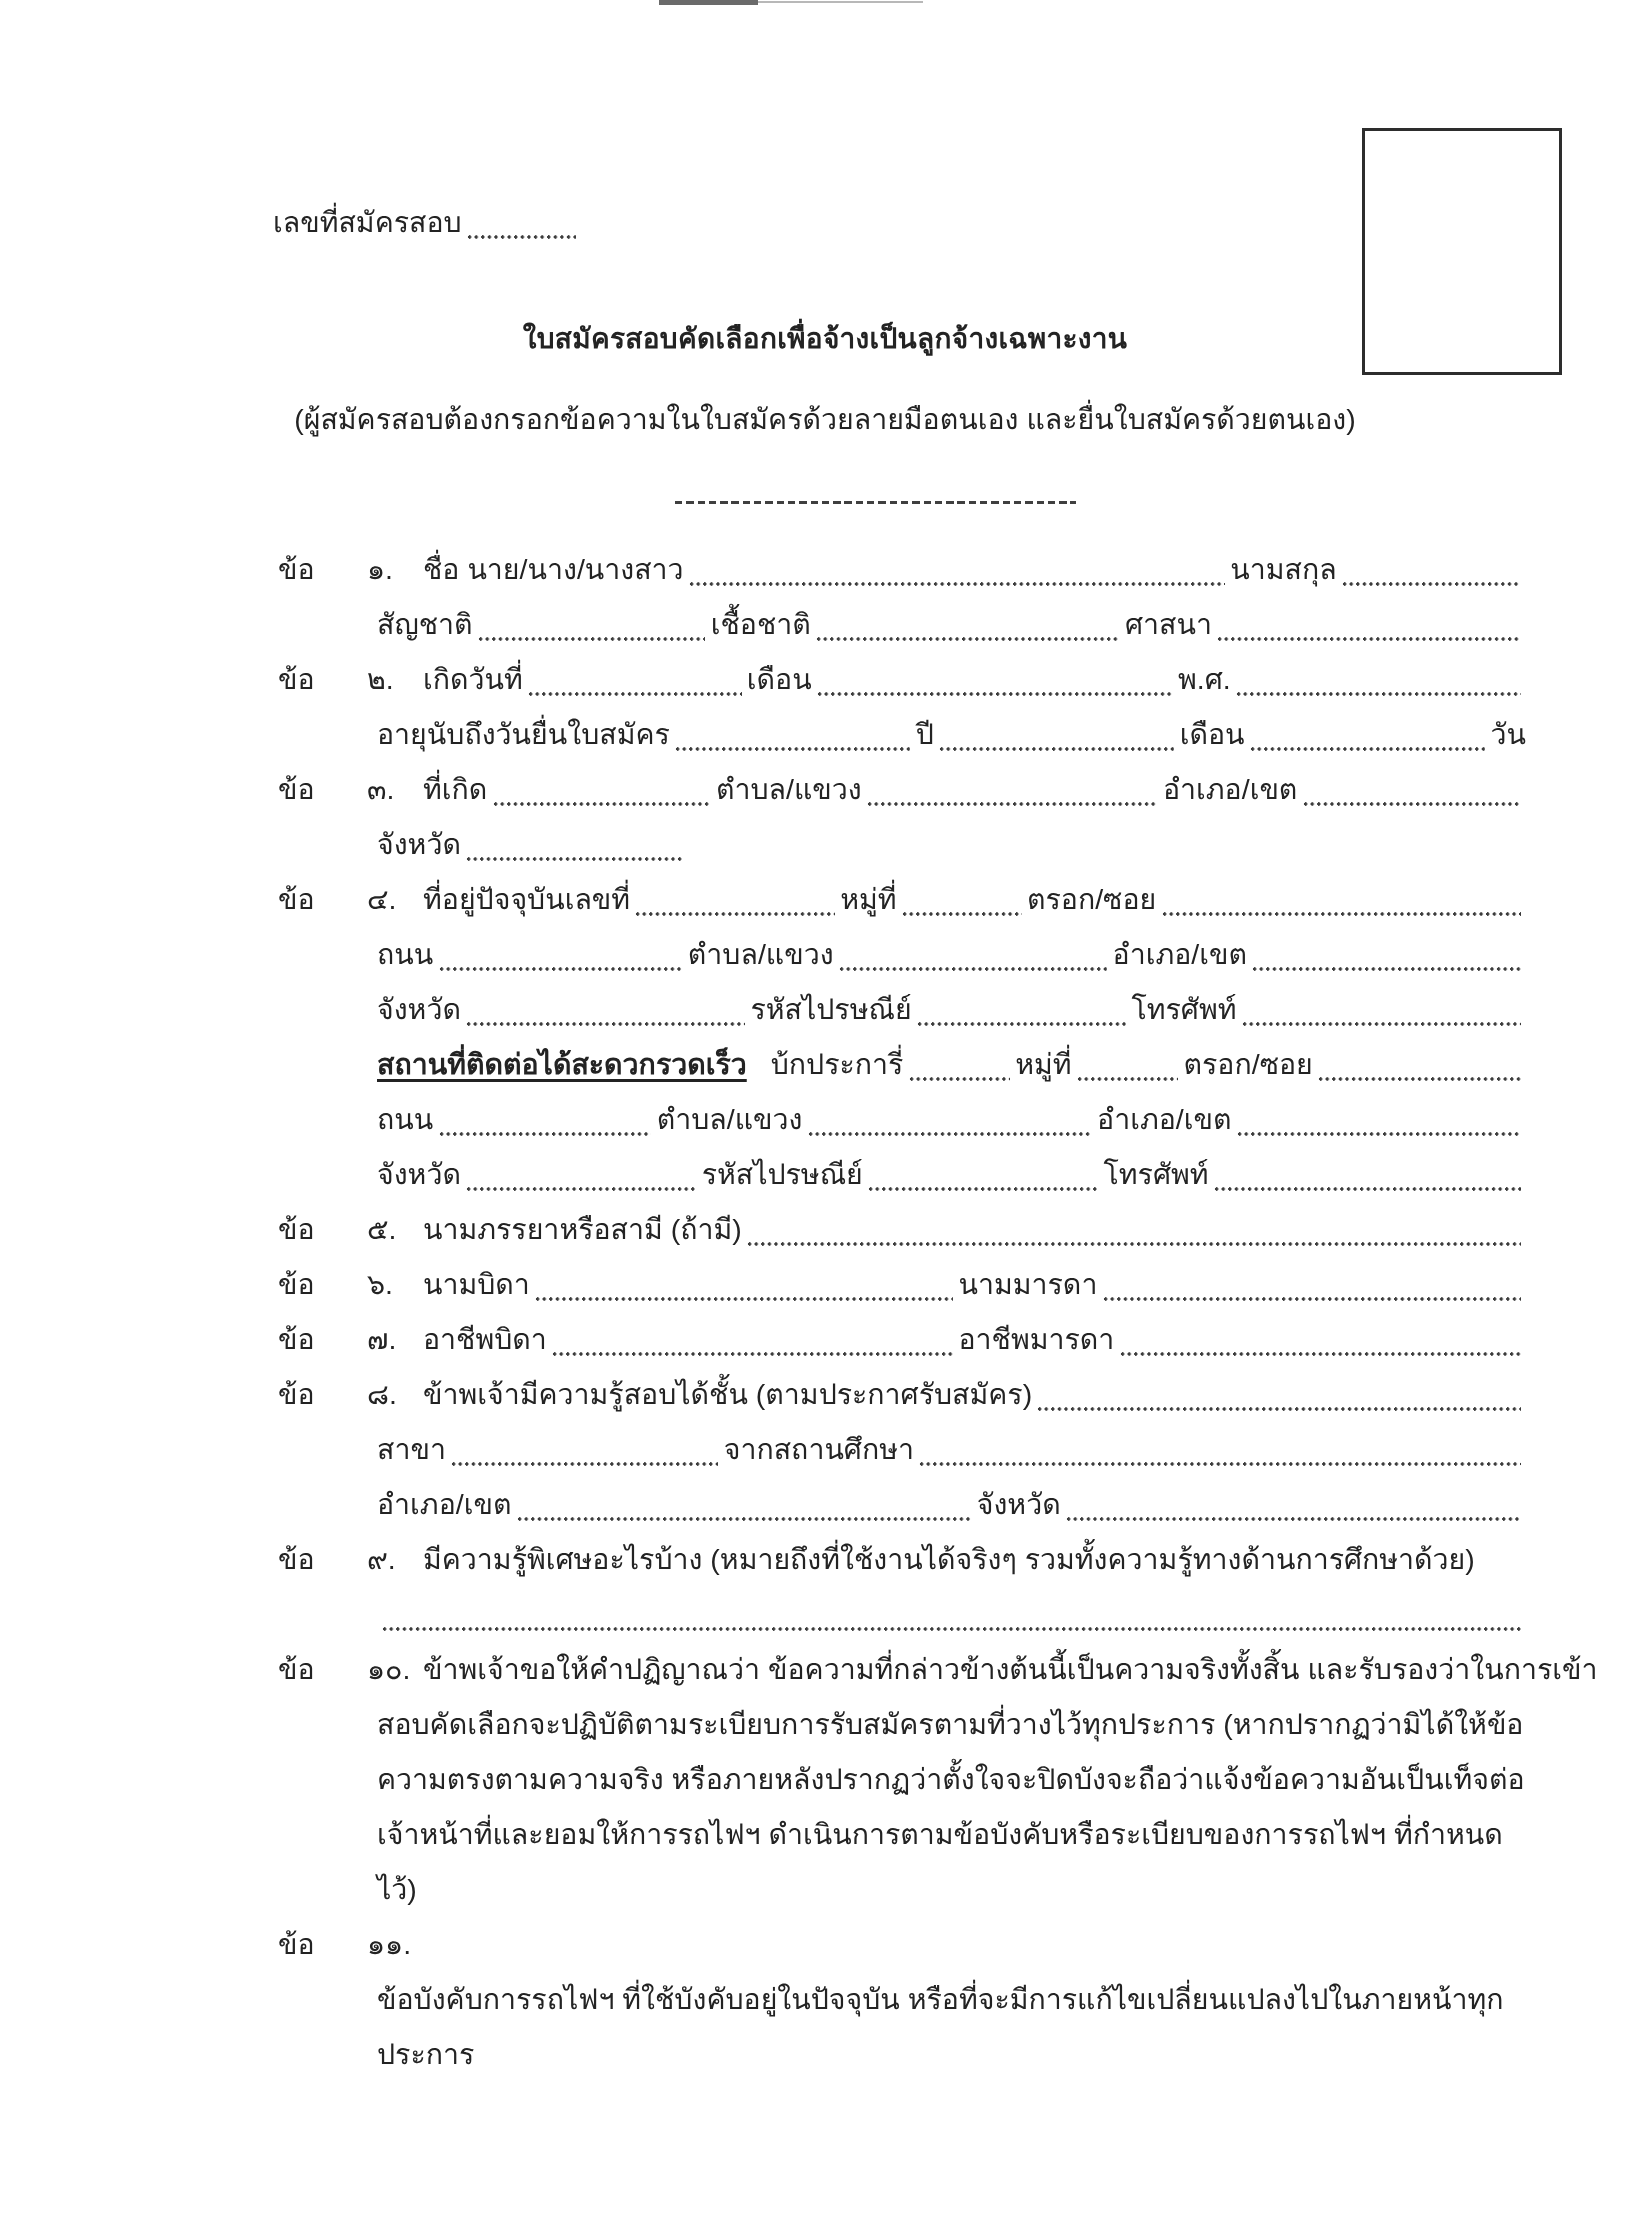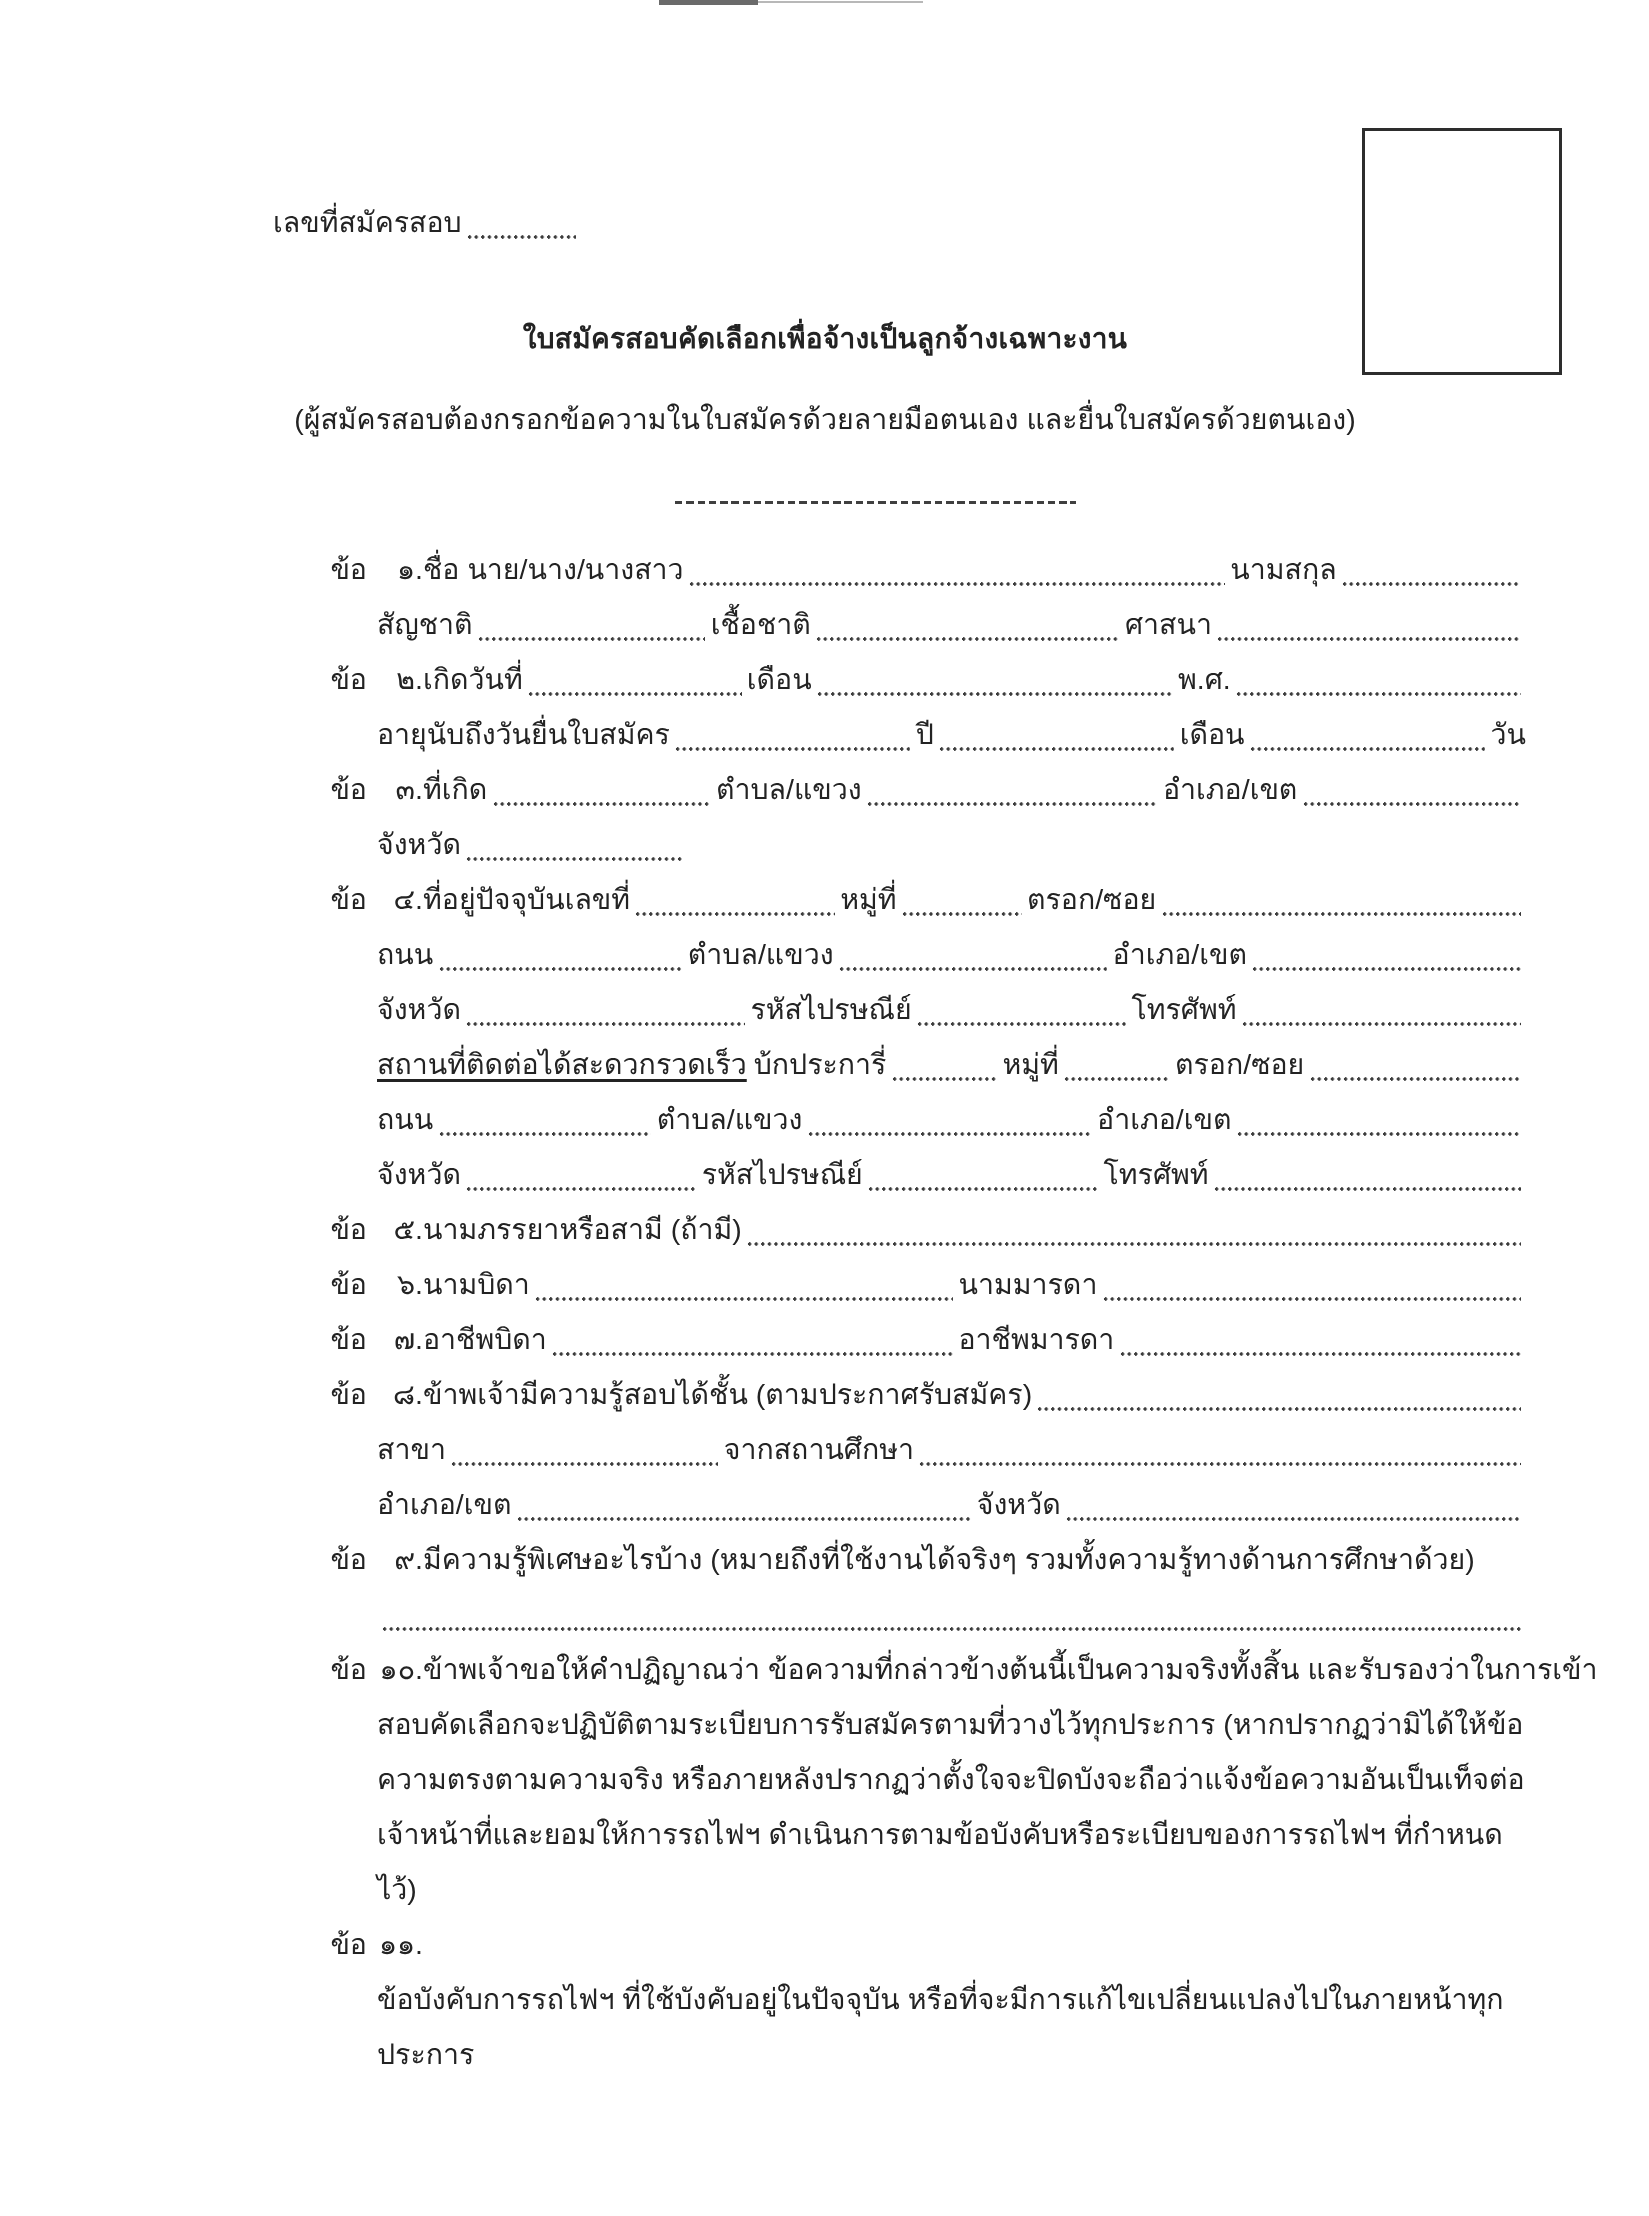--- a/index.html
+++ b/index.html
@@ -20,27 +20,27 @@
   .appno{position:absolute;top:199px;left:245px;display:flex;align-items:flex-end;width:291px;font-size:28px;margin-left:28px;}
   .appno .dots{height:4px;}
   
   .title{position:absolute;top:316px;left:0;width:100%;text-align:center;font-size:28px;font-weight:600;letter-spacing:0.3px;}
   .subtitle{position:absolute;top:396px;left:0;width:100%;text-align:center;font-size:28.5px;}
   .dashed-divider{
     position:absolute;top:501px;left:675px;width:401px;height:3.3px;
     background:repeating-linear-gradient(90deg,#3f3f3f 0 7.3px,transparent 7.3px 11.3px);
   }
   
-  .form-lines{position:absolute;top:540px;left:278px;width:1248px;text-align:right;}
+  .form-lines{position:absolute;top:540px;left:278px;width:1248px;}
   .line{display:flex;align-items:flex-end;height:55px;white-space:nowrap;}
   .kho{width:89px;flex:0 0 89px;font-size:28.5px;padding-bottom:2.6px;}
   .num{min-width:56px;flex:0 0 auto;font-size:28.5px;padding-bottom:2.6px;}
   .indent{width:99px;flex:0 0 99px;}
   .lbl{font-size:28.5px;padding-bottom:2.6px;flex:0 0 auto;}
-  .lbl.bold-u{font-weight:400;text-decoration:underline;text-underline-offset:5.3px;text-decoration-thickness:2.6px;margin-right:7px;}
+  .lbl.bold-u{font-weight:700;text-decoration:underline;text-underline-offset:5.3px;text-decoration-thickness:2.6px;margin-right:24px;}
   .dots{
     height:4px;align-self:flex-end;margin:0 5.3px 8.6px 5.3px;min-width:24px;
     background-image:radial-gradient(circle at 2.6px 2px,#3c3c3c 1.5px,transparent 1.9px);
     background-size:6.6px 4px;background-repeat:repeat-x;background-position:left bottom;
   }
 </style>
 </head>
 <body>
 
 <div class="sheet">

